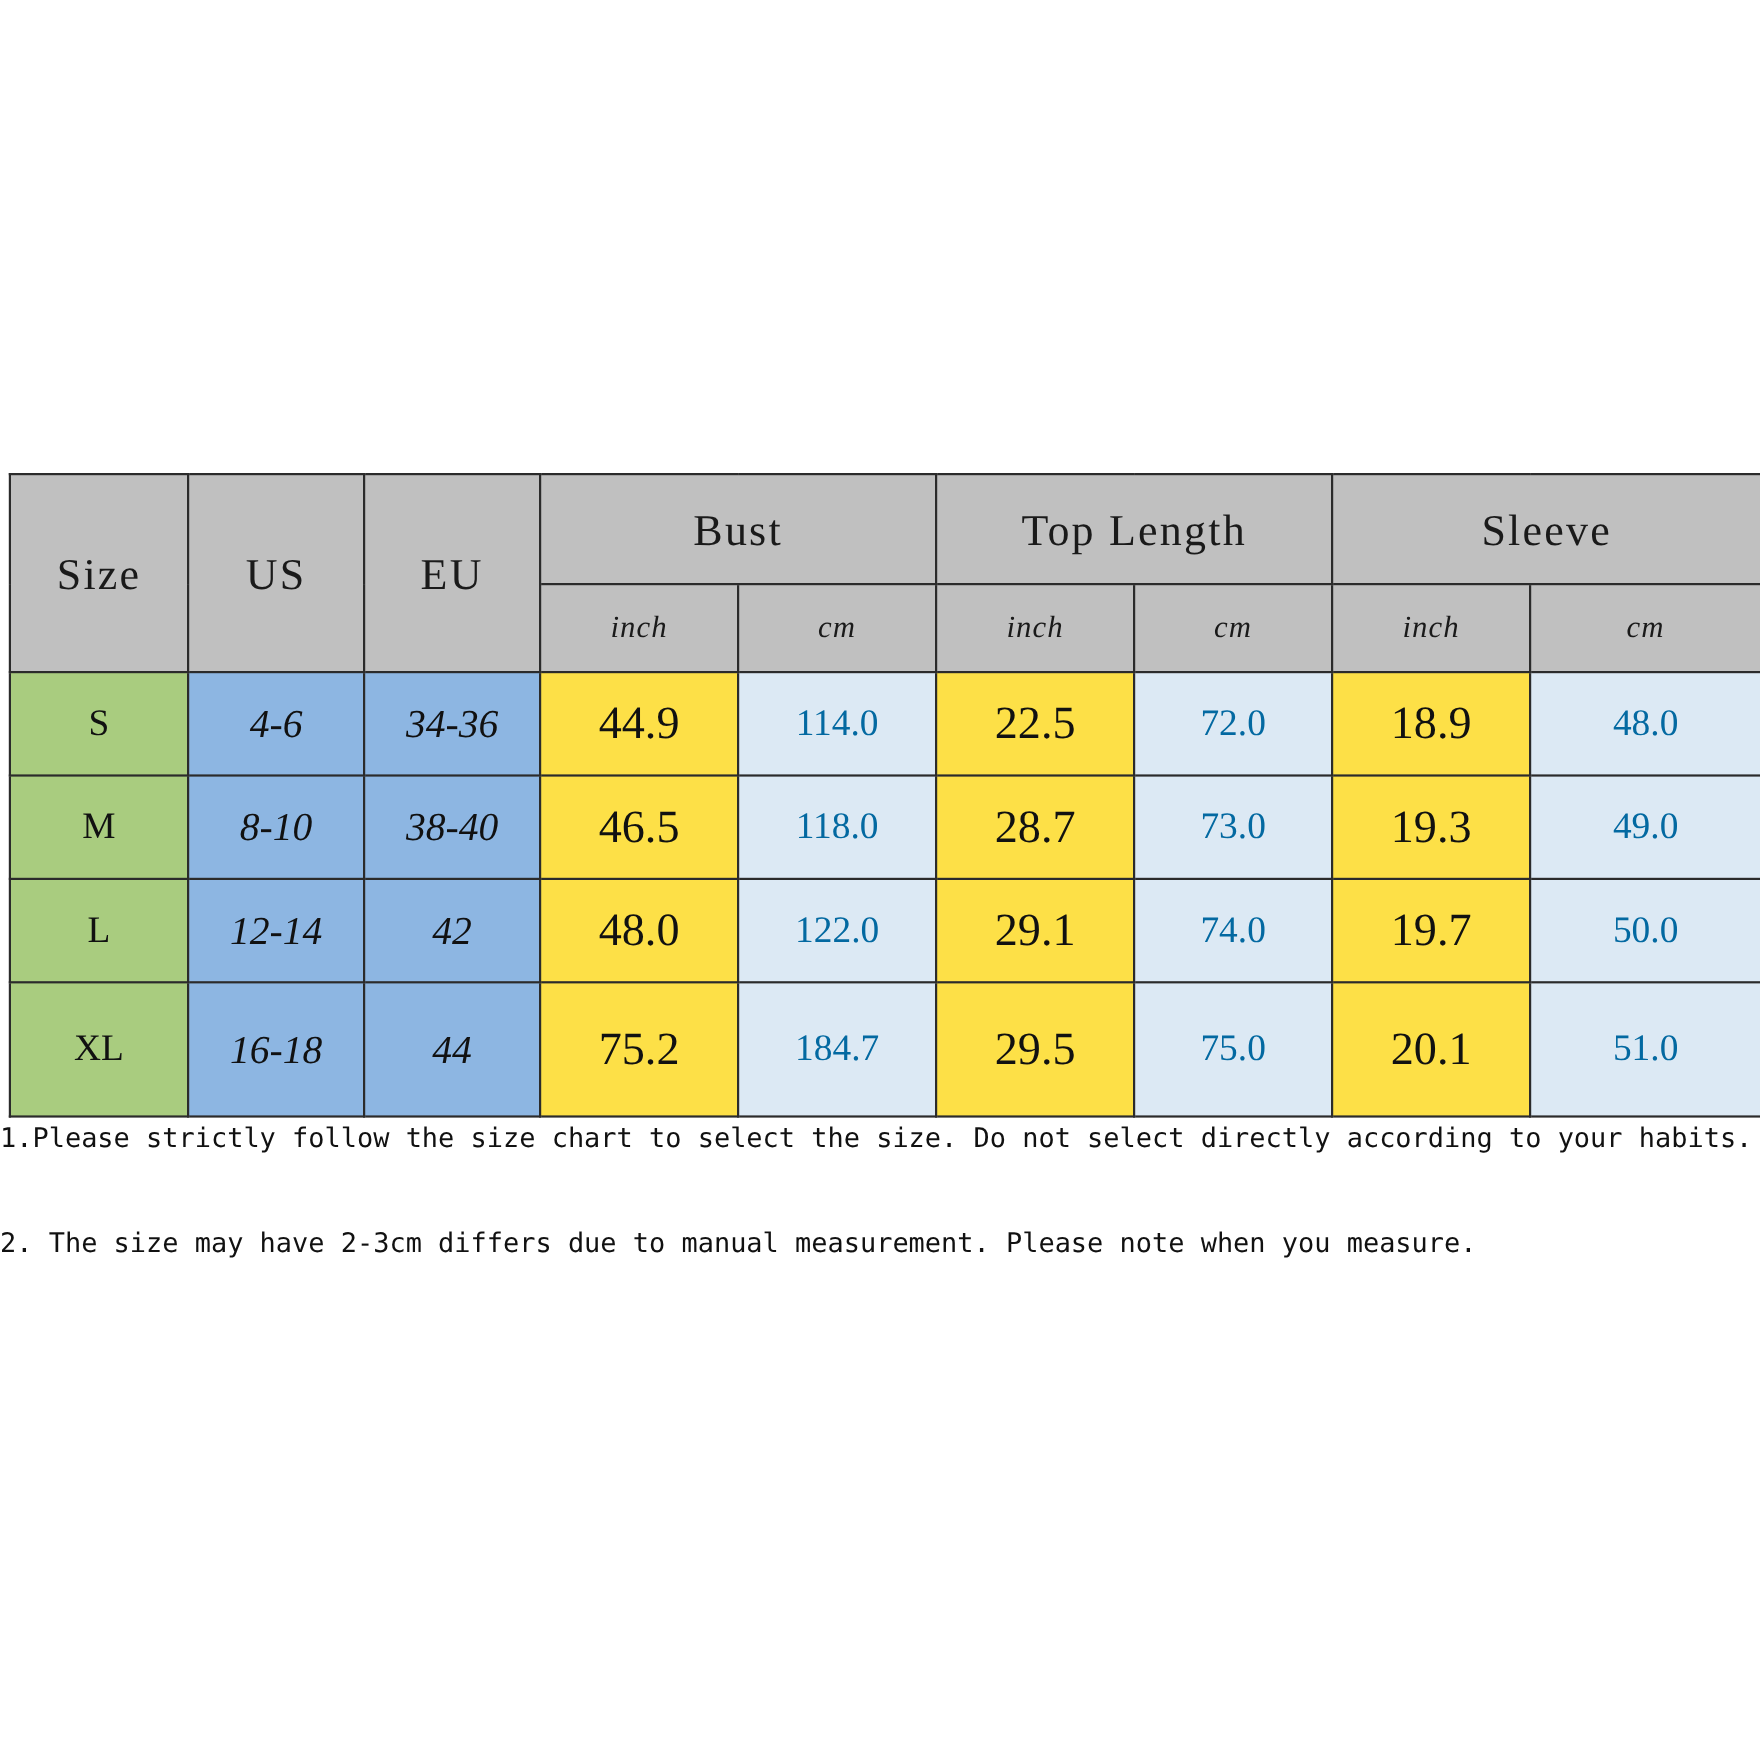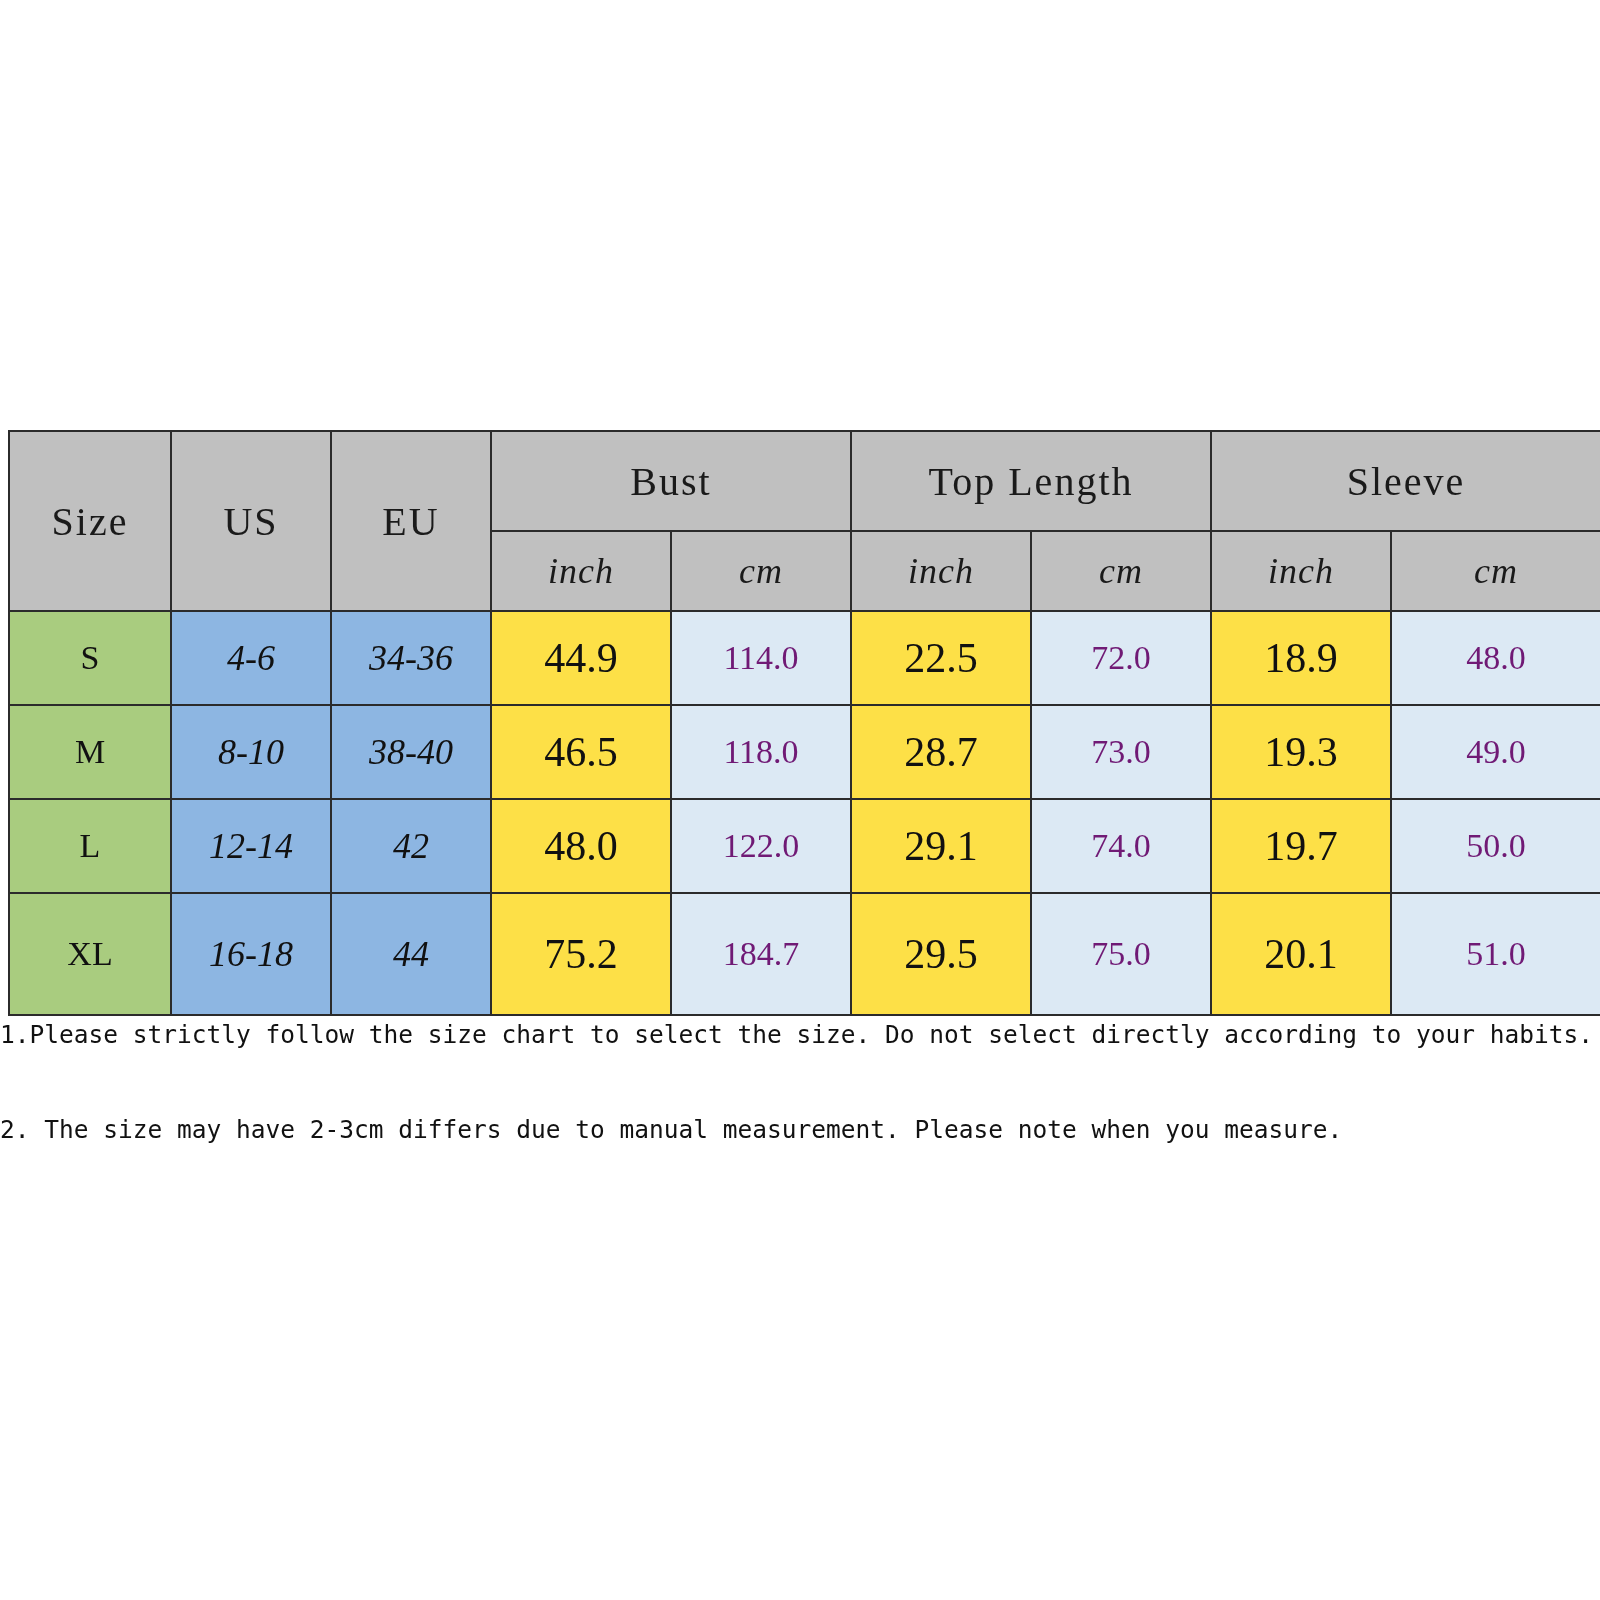--- a/index.html
+++ b/index.html
@@ -48,21 +48,21 @@
   }
   .hd-main {
     font-size: 40px;
     letter-spacing: 2px;
   }
   .hd-group {
     font-size: 40px;
     letter-spacing: 2px;
   }
   .hd-unit {
-    font-size: 36px;
+    font-size: 28px;
     font-style: italic;
     font-weight: bold;
     letter-spacing: 1px;
   }
 
   
   .c-size {
     background: #a9cc7f;
     font-size: 34px;
     color: #111;
@@ -75,21 +75,21 @@
     color: #111;
   }
   .c-inch {
     background: #fde047;
     font-size: 42px;
     color: #111;
   }
   .c-cm {
     background: #dce9f4;
     font-size: 34px;
-    color: #701a75;
+    color: #0369a1;
     margin-top: 20px;
   }
 
   
   #notes {
     position: absolute;
     left: 0;
     top: 1000px;
     width: 1600px;
     text-align: left;

